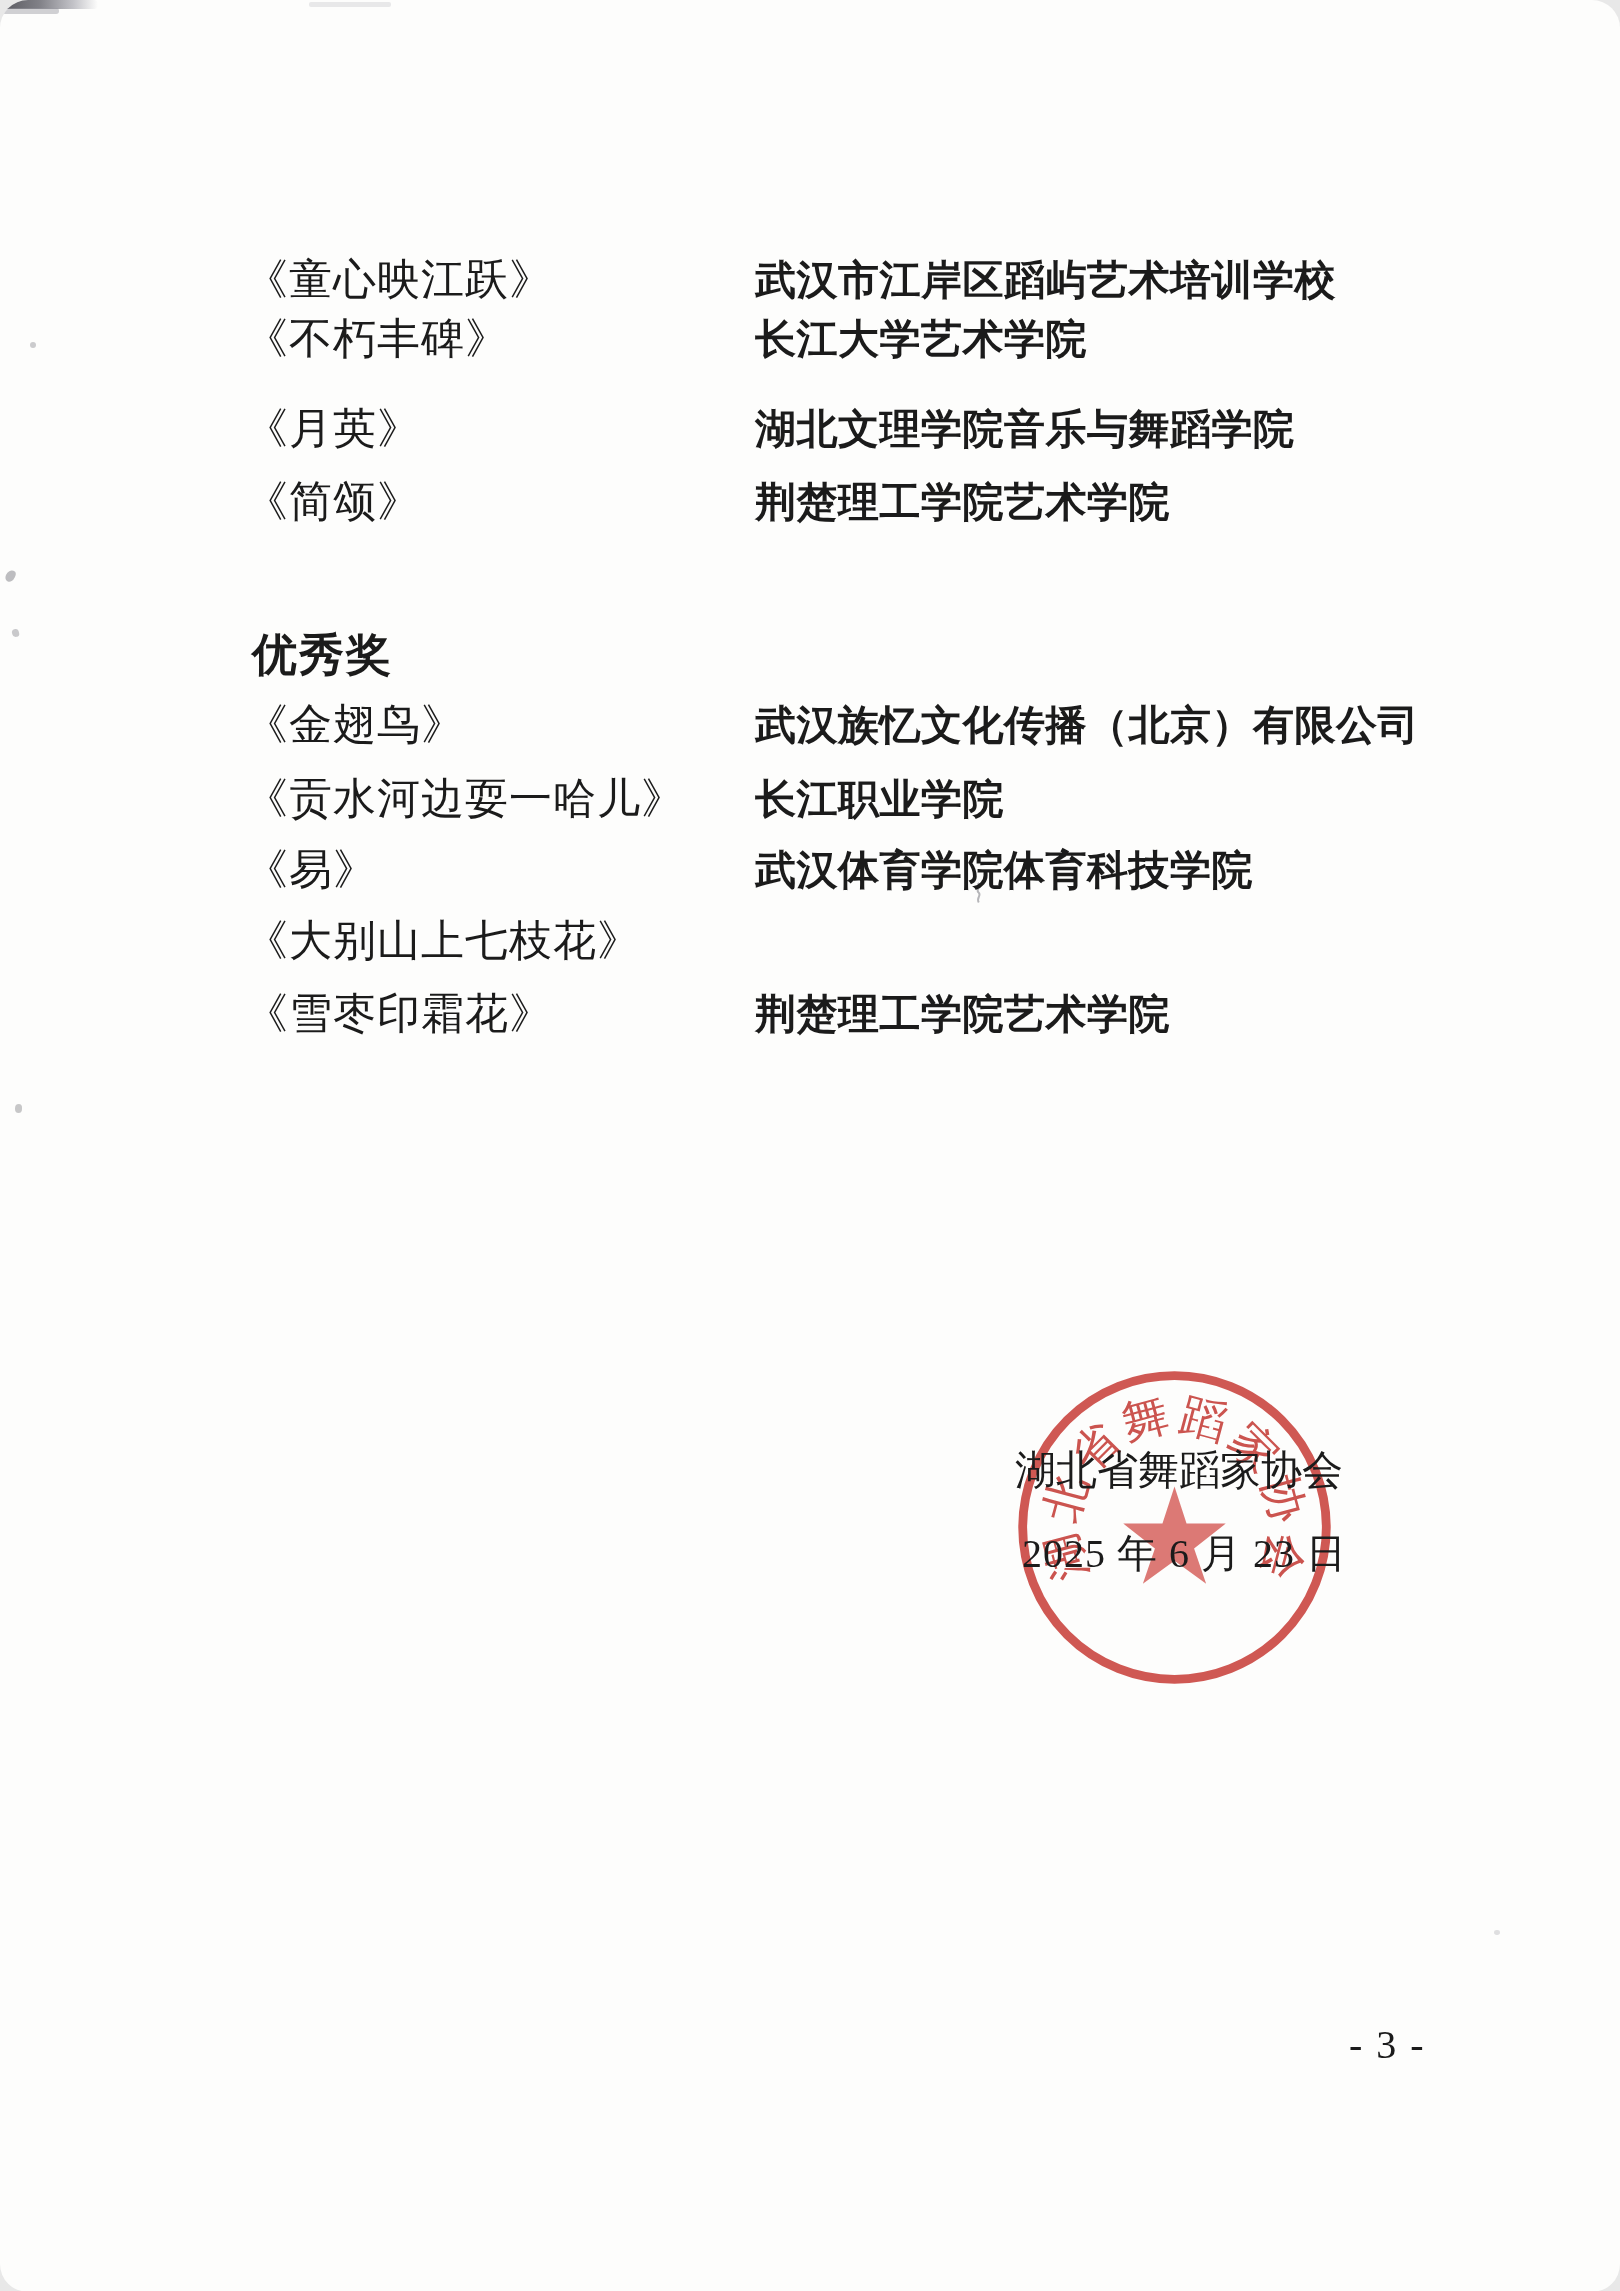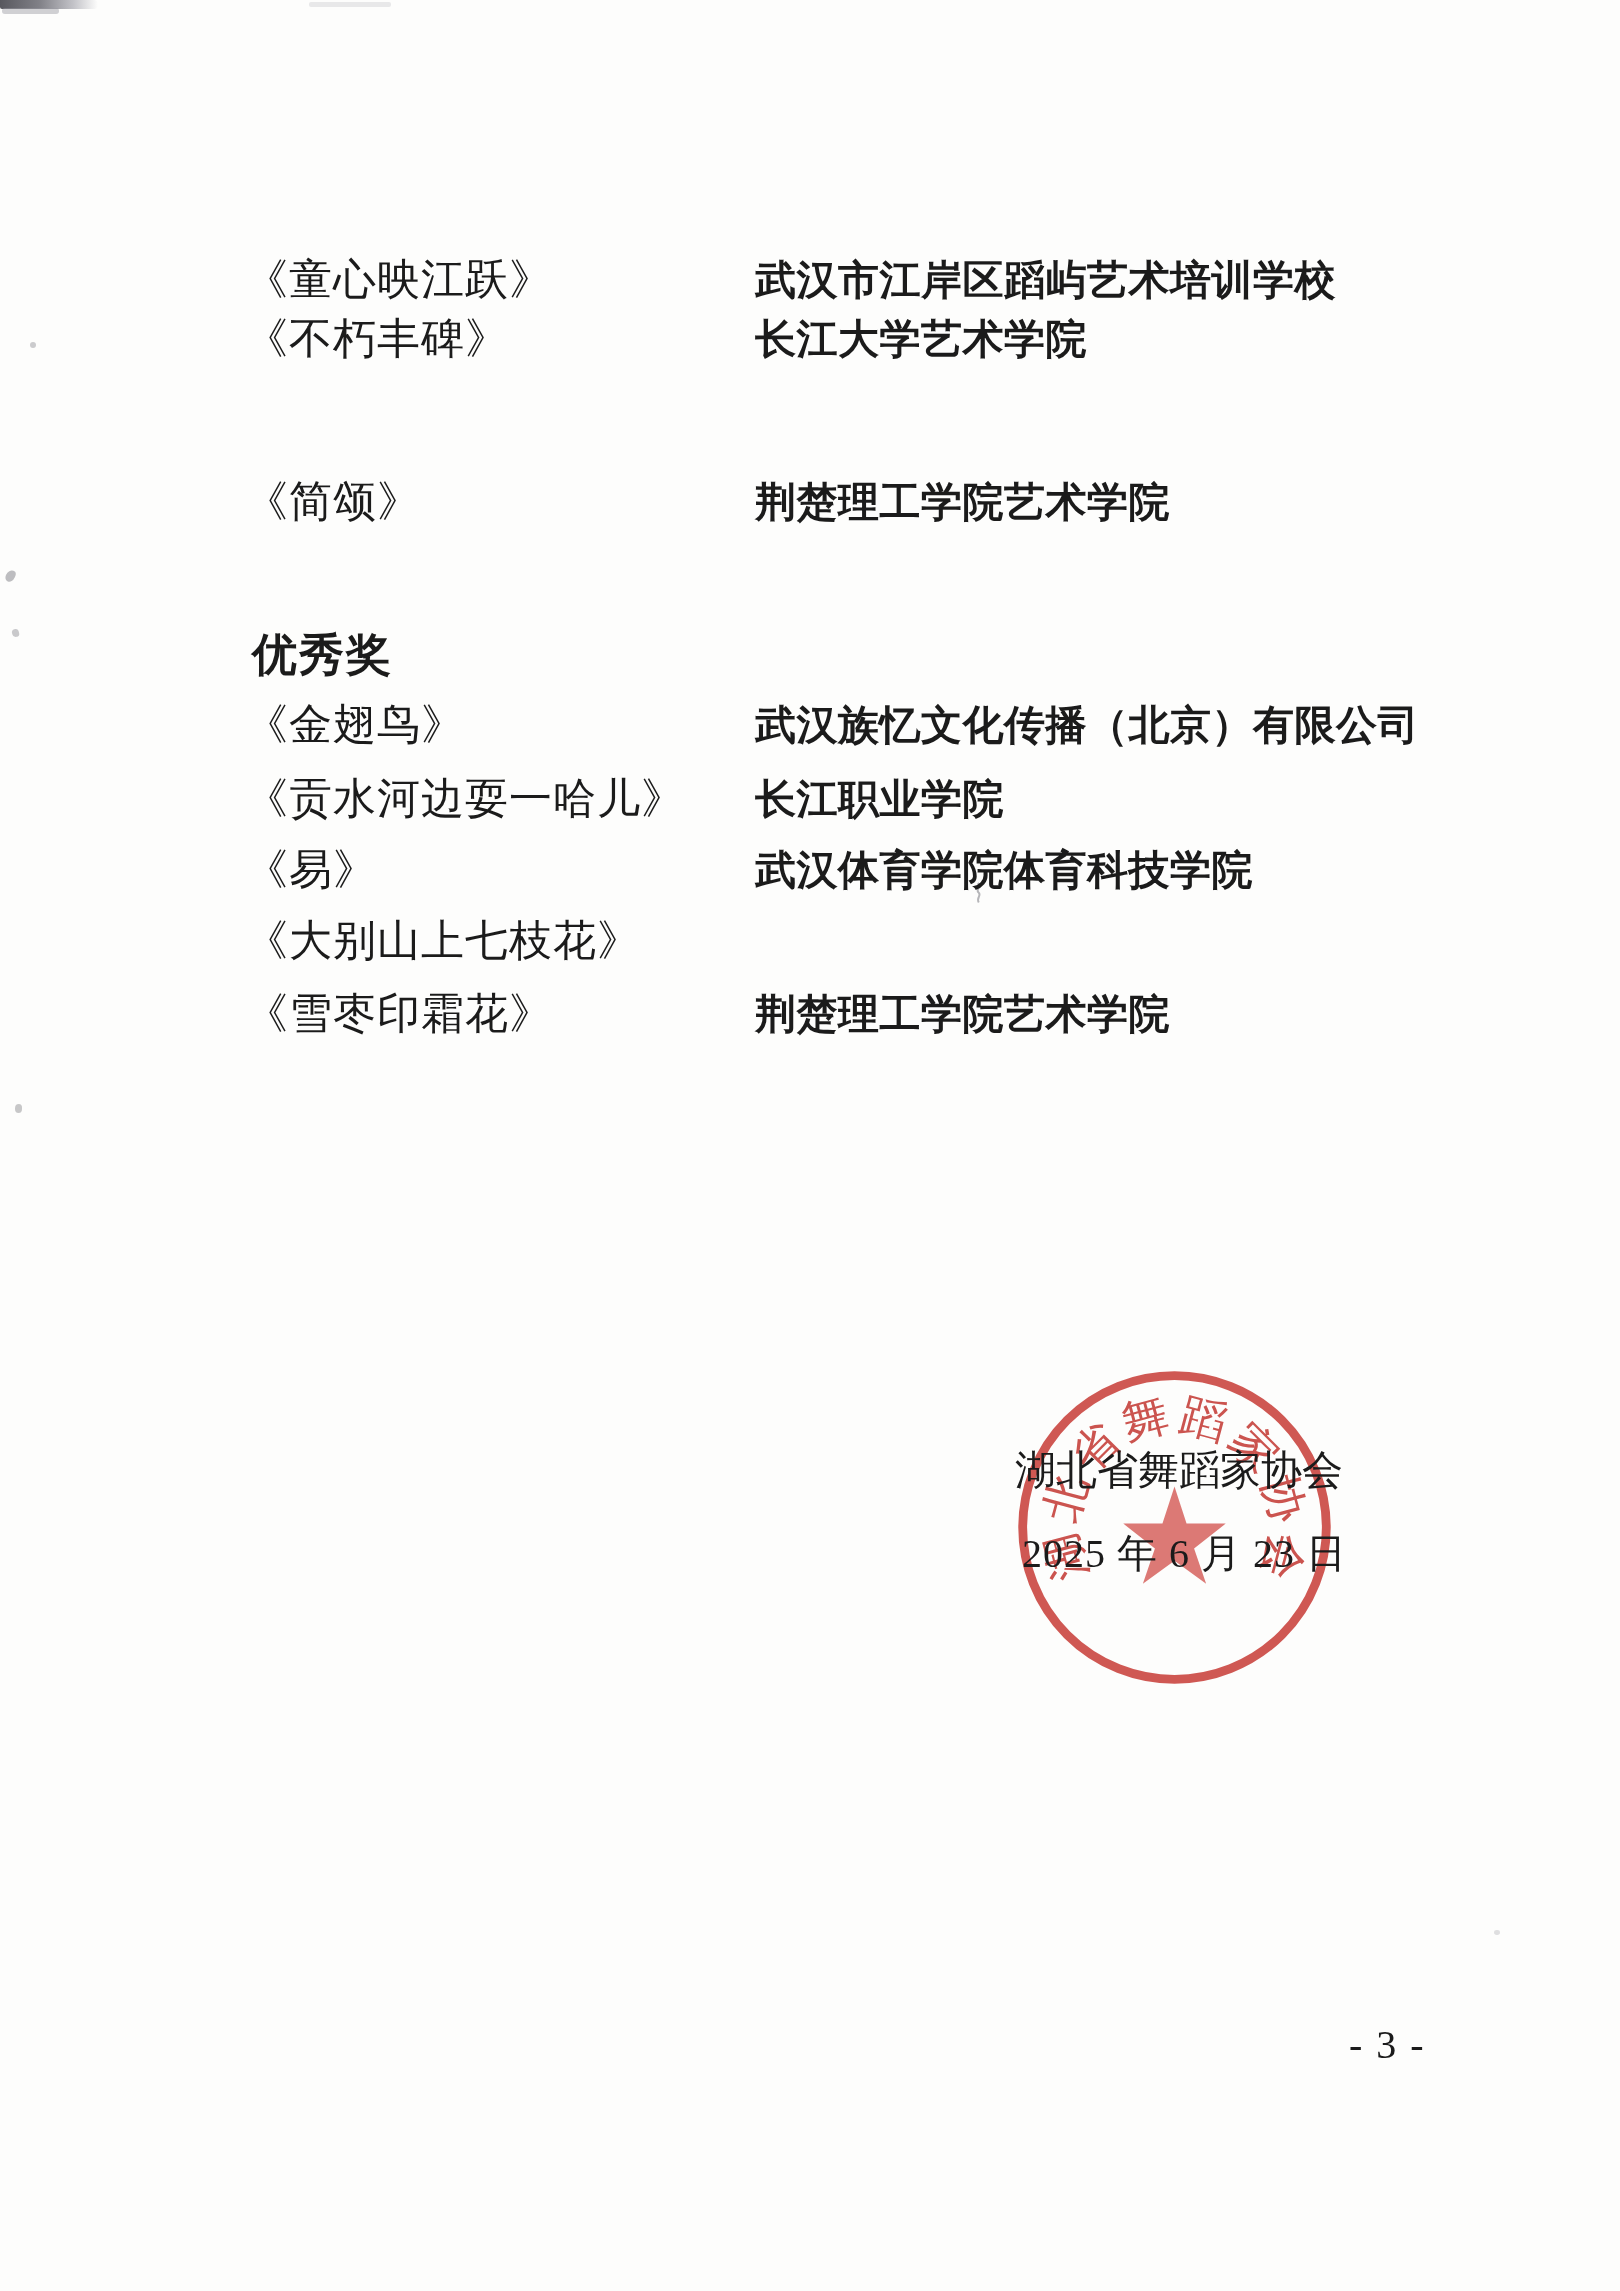--- a/index.html
+++ b/index.html
@@ -4,20 +4,21 @@
 <style>
   html,body{margin:0;padding:0;background:#e8e8e8;}
   .page{
     position:relative;
     width:1620px;height:2292px;
     margin:0 auto;
     background:#fdfdfc;
     font-family:"Liberation Serif","DejaVu Serif",serif;
     color:#1b1b1b;
     overflow:hidden;
+    border-radius:28px;
   }
   .row{position:absolute;left:0;width:100%;height:51px;}
   .row .title{
     position:absolute;left:245px;top:0;
     font-size:43px;line-height:1.05;letter-spacing:1px;white-space:nowrap;
   }
   .row .org{
     position:absolute;left:755px;top:2px;
     font-size:41px;line-height:1.05;letter-spacing:0.5px;white-space:nowrap;font-weight:bold;
   }
@@ -74,20 +75,24 @@
   </svg>
 
   <div class="row" style="top:257px">
     <span class="title">《童心映江跃》</span>
     <span class="org">武汉市江岸区蹈屿艺术培训学校</span>
   </div>
   <div class="row" style="top:316px">
     <span class="title">《不朽丰碑》</span>
     <span class="org">长江大学艺术学院</span>
   </div>
+  <div class="row" style="top:406px">
+    <span class="title">《月英》</span>
+    <span class="org">湖北文理学院音乐与舞蹈学院</span>
+  </div>
   <div class="row" style="top:479px">
     <span class="title">《简颂》</span>
     <span class="org">荆楚理工学院艺术学院</span>
   </div>
 
   <div class="heading">优秀奖</div>
 
   <div class="row" style="top:776px">
     <span class="title">《贡水河边耍一哈儿》</span>
     <span class="org">长江职业学院</span>

